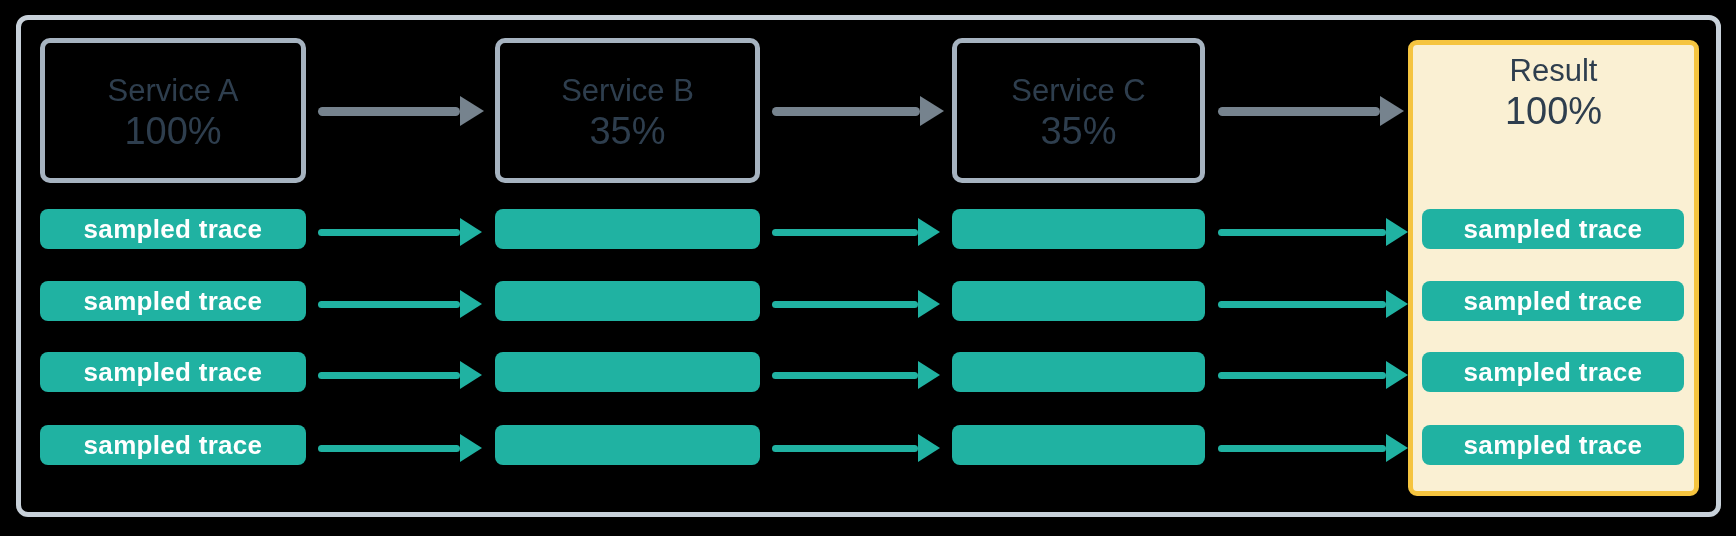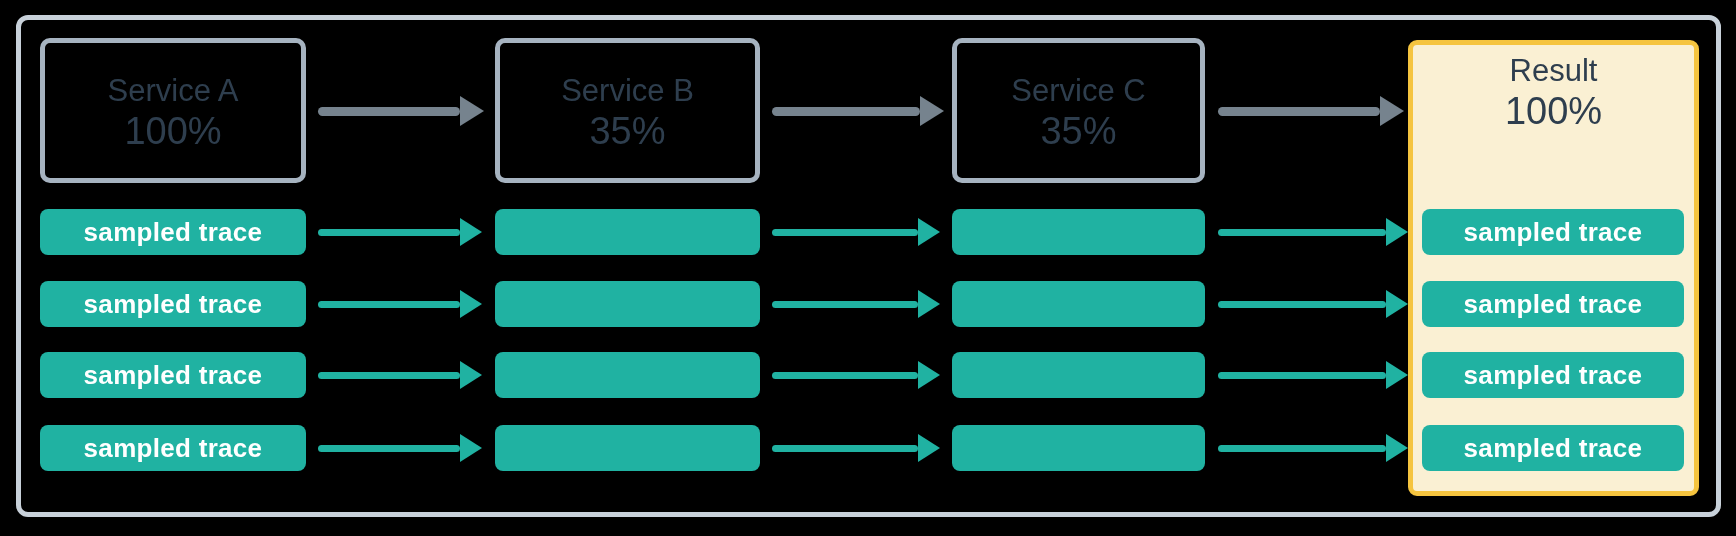--- a/index.html
+++ b/index.html
@@ -37,21 +37,21 @@
   .result{
     position:absolute;left:1408px;top:40px;width:291px;height:456px;box-sizing:border-box;
     background:var(--result_bg,#FAF0D3);
     border:5px solid var(--result_border,#F5C43F);border-radius:9px;
     display:flex;flex-direction:column;align-items:center;
     padding-top:8px;gap:5px;
     box-shadow:3px 4px 0 rgba(0,0,0,0.35);
   }
   
   .bar{
-    position:absolute;height:46px;border-radius:8px;
+    position:absolute;height:40px;border-radius:8px;
     background:var(--teal,#20B2A2);
     display:flex;align-items:center;justify-content:center;
   }
   .bar-label{
     color:var(--trace_text,#FFFFFF);font-size:26px;font-weight:600;
     letter-spacing:.3px;white-space:nowrap;
   }
   .col-a{left:40px;width:266px}
   .col-b{left:495px;width:265px}
   .col-c{left:952px;width:253px}

